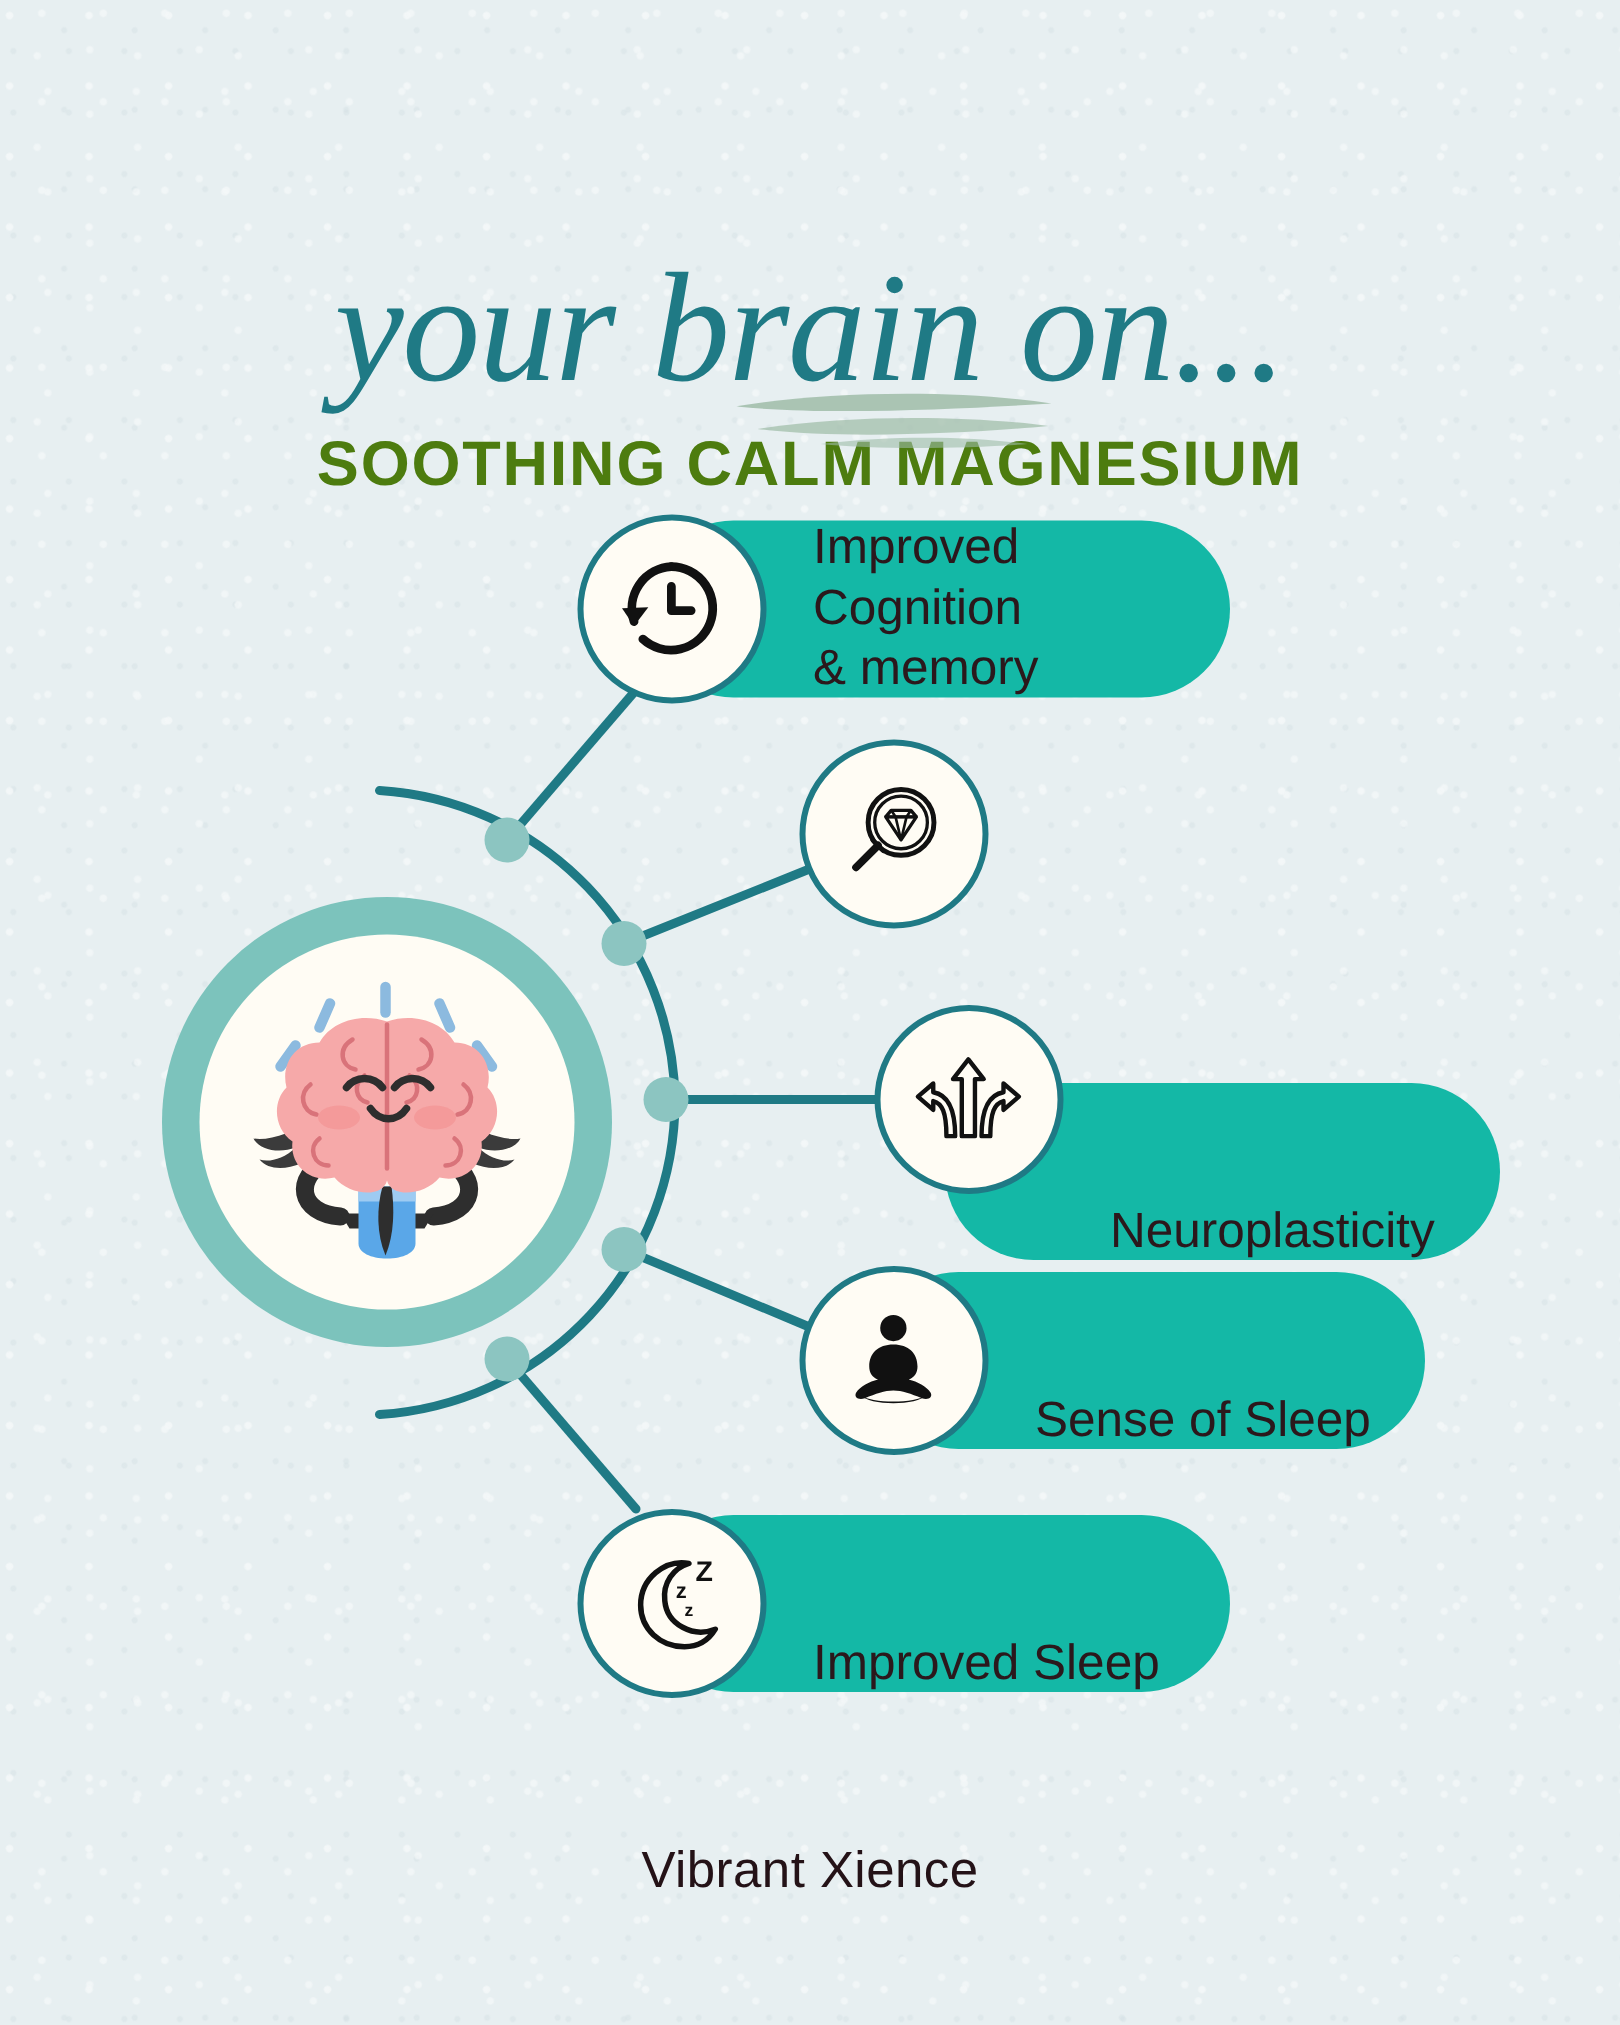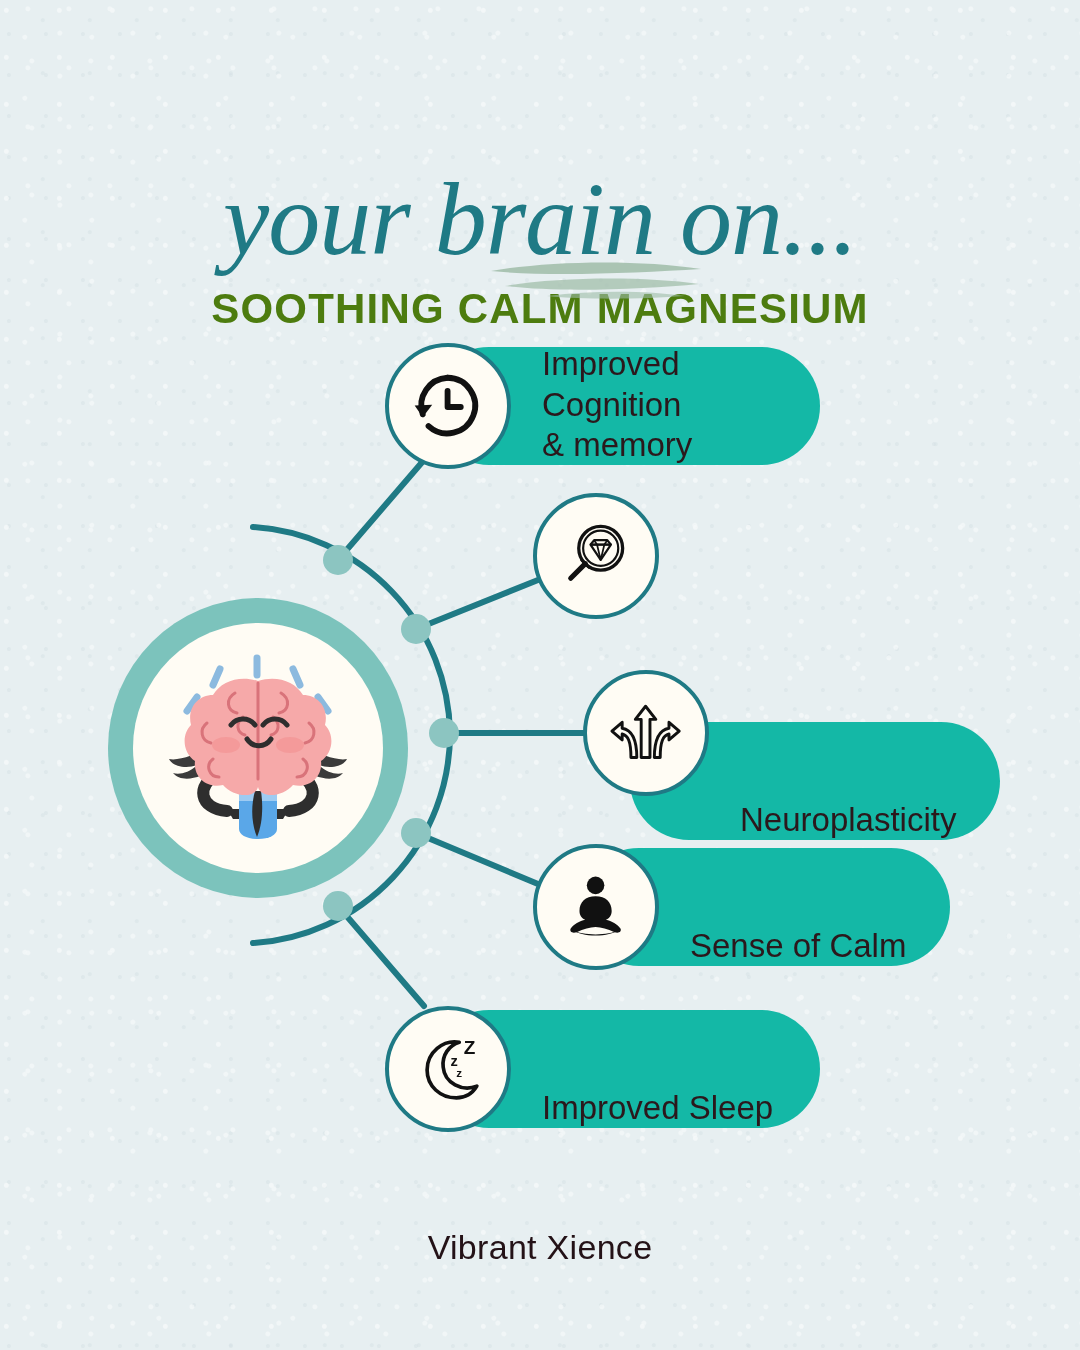--- a/index.html
+++ b/index.html
@@ -303,21 +303,21 @@
 
         <path d="M44 84 L44 32 L36 32 L50 14 L64 32 L56 32 L56 84 Z"></path>
 
         <path d="M38 84 C38 58, 30 46, 18 44 L18 36 L4 48 L18 60 L18 52 C26 54, 30 62, 30 84 Z"></path>
 
         <path d="M62 84 C62 58, 70 46, 82 44 L82 36 L96 48 L82 60 L82 52 C74 54, 70 62, 70 84 Z"></path>
       </svg>
     </div>
 
     <div class="pill" style="left:580px; top:848px; width:370px; height:118px; padding-left:110px;">
-      <span class="pill-label">Sense of Calm</span>
+      <span class="pill-label">Sense of Sleep</span>
     </div>
     <div class="icon-circle" style="left:533px; top:844px; width:126px; height:126px;">
       <svg class="glyph" viewBox="0 0 100 100">
         <circle cx="50" cy="21" r="12" fill="#111"></circle>
         <path d="M50 36 C64 36, 72 44, 72 56 C72 62, 69 66, 64 68
                  C72 70, 80 74, 84 80 C86 84, 82 87, 76 85
                  C66 81, 58 78, 50 78
                  C42 78, 34 81, 24 85 C18 87, 14 84, 16 80
                  C20 74, 28 70, 36 68 C31 66, 28 62, 28 56
                  C28 44, 36 36, 50 36 Z" fill="#111"></path>

